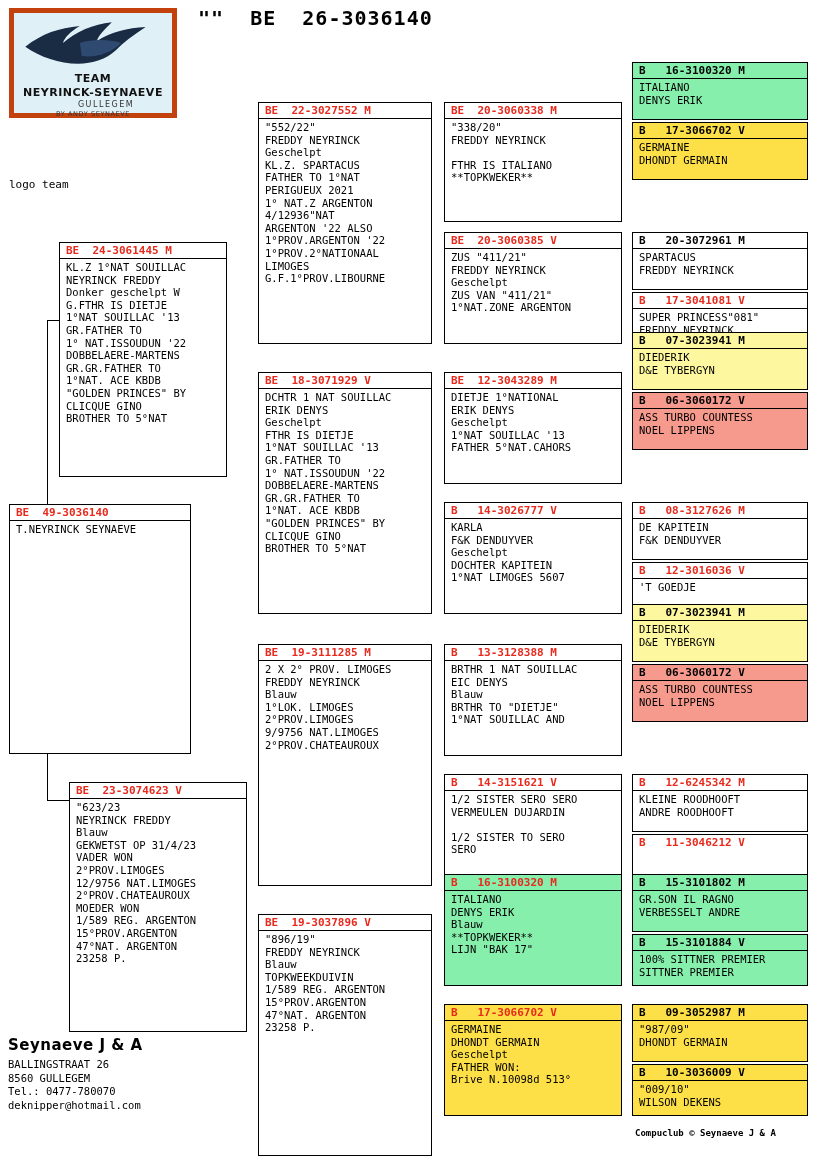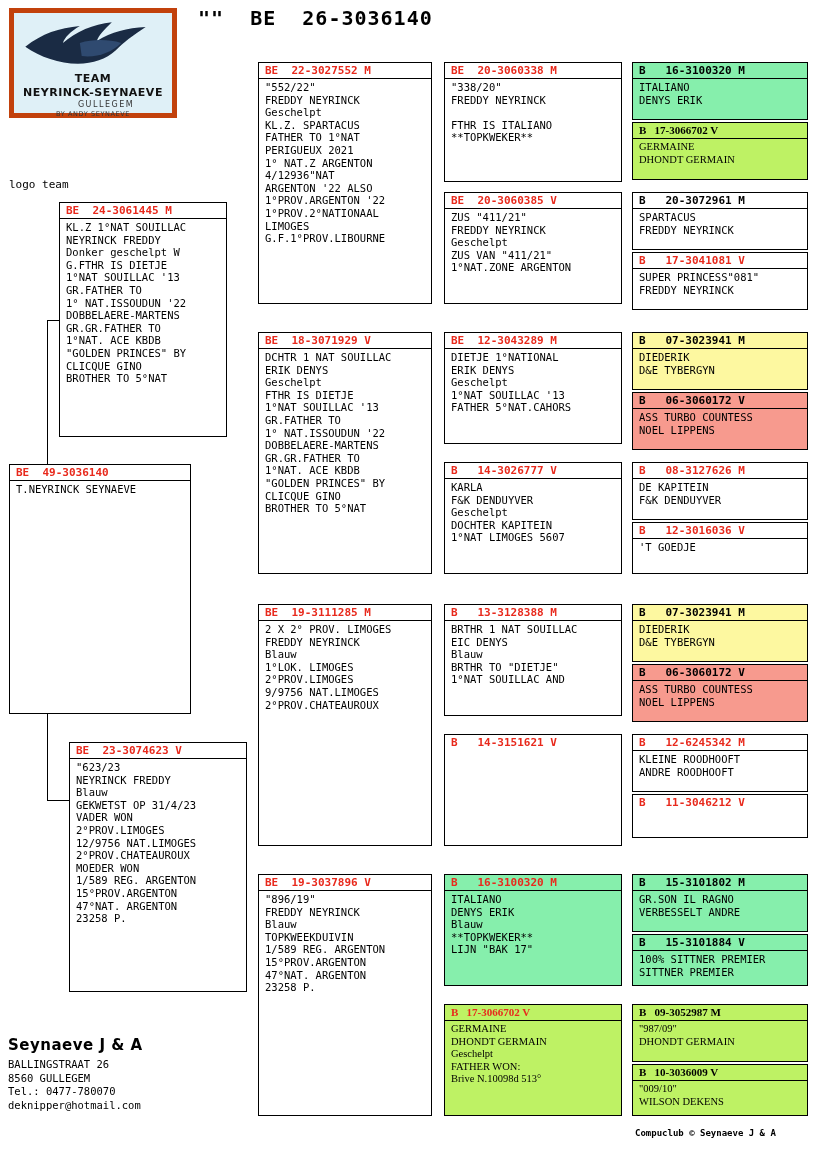--- a/index.html
+++ b/index.html
@@ -60,23 +60,23 @@
   }
   .card .ring.red{color:#e8291c;}
   .card .ring.black{color:#000;}
   .card .body{
     padding:2px 4px 2px 6px;
     line-height:12.6px;
     white-space:pre-wrap;
   }
   .sep{border-top:1px solid #000;}
   
-  .c-white{background:#ffffff;}
+  .c-white{background:#ffffff;margin-top:40px;}
   .c-green{background:#86efac;}
-  .c-cyan{background:#bef264;font-family:Liberation Serif, serif;}
+  .c-cyan{background:#fde047;}
   .c-yellow{background:#fdf8a0;}
   .c-salmon{background:#f79a8e;}
   
   .line{position:absolute;background:#000;}
   
   #footer{
     left:8px;top:1036px;
   }
   #footer-name{
     font-family:"DejaVu Sans","Liberation Sans",sans-serif;
@@ -241,20 +241,25 @@
 <div class="abs card c-white" style="left:444px;top:604px;width:178px;height:112px;">
   <div class="ring red">B   13-3128388 M</div>
   <div class="body sep">BRTHR 1 NAT SOUILLAC
 EIC DENYS
 Blauw
 BRTHR TO "DIETJE"
 1°NAT SOUILLAC AND</div>
 </div>
 <div class="abs card c-white" style="left:444px;top:734px;width:178px;height:112px;">
   <div class="ring red">B   14-3151621 V</div>
+  <div class="body sep">1/2 SISTER SERO SERO
+VERMEULEN DUJARDIN
+
+1/2 SISTER TO SERO
+SERO</div>
 </div>
 <div class="abs card c-green" style="left:444px;top:874px;width:178px;height:112px;">
   <div class="ring red">B   16-3100320 M</div>
   <div class="body sep">ITALIANO
 DENYS ERIK
 Blauw
 **TOPKWEKER**
 LIJN "BAK 17"</div>
 </div>
 <div class="abs card c-cyan" style="left:444px;top:1004px;width:178px;height:112px;">

